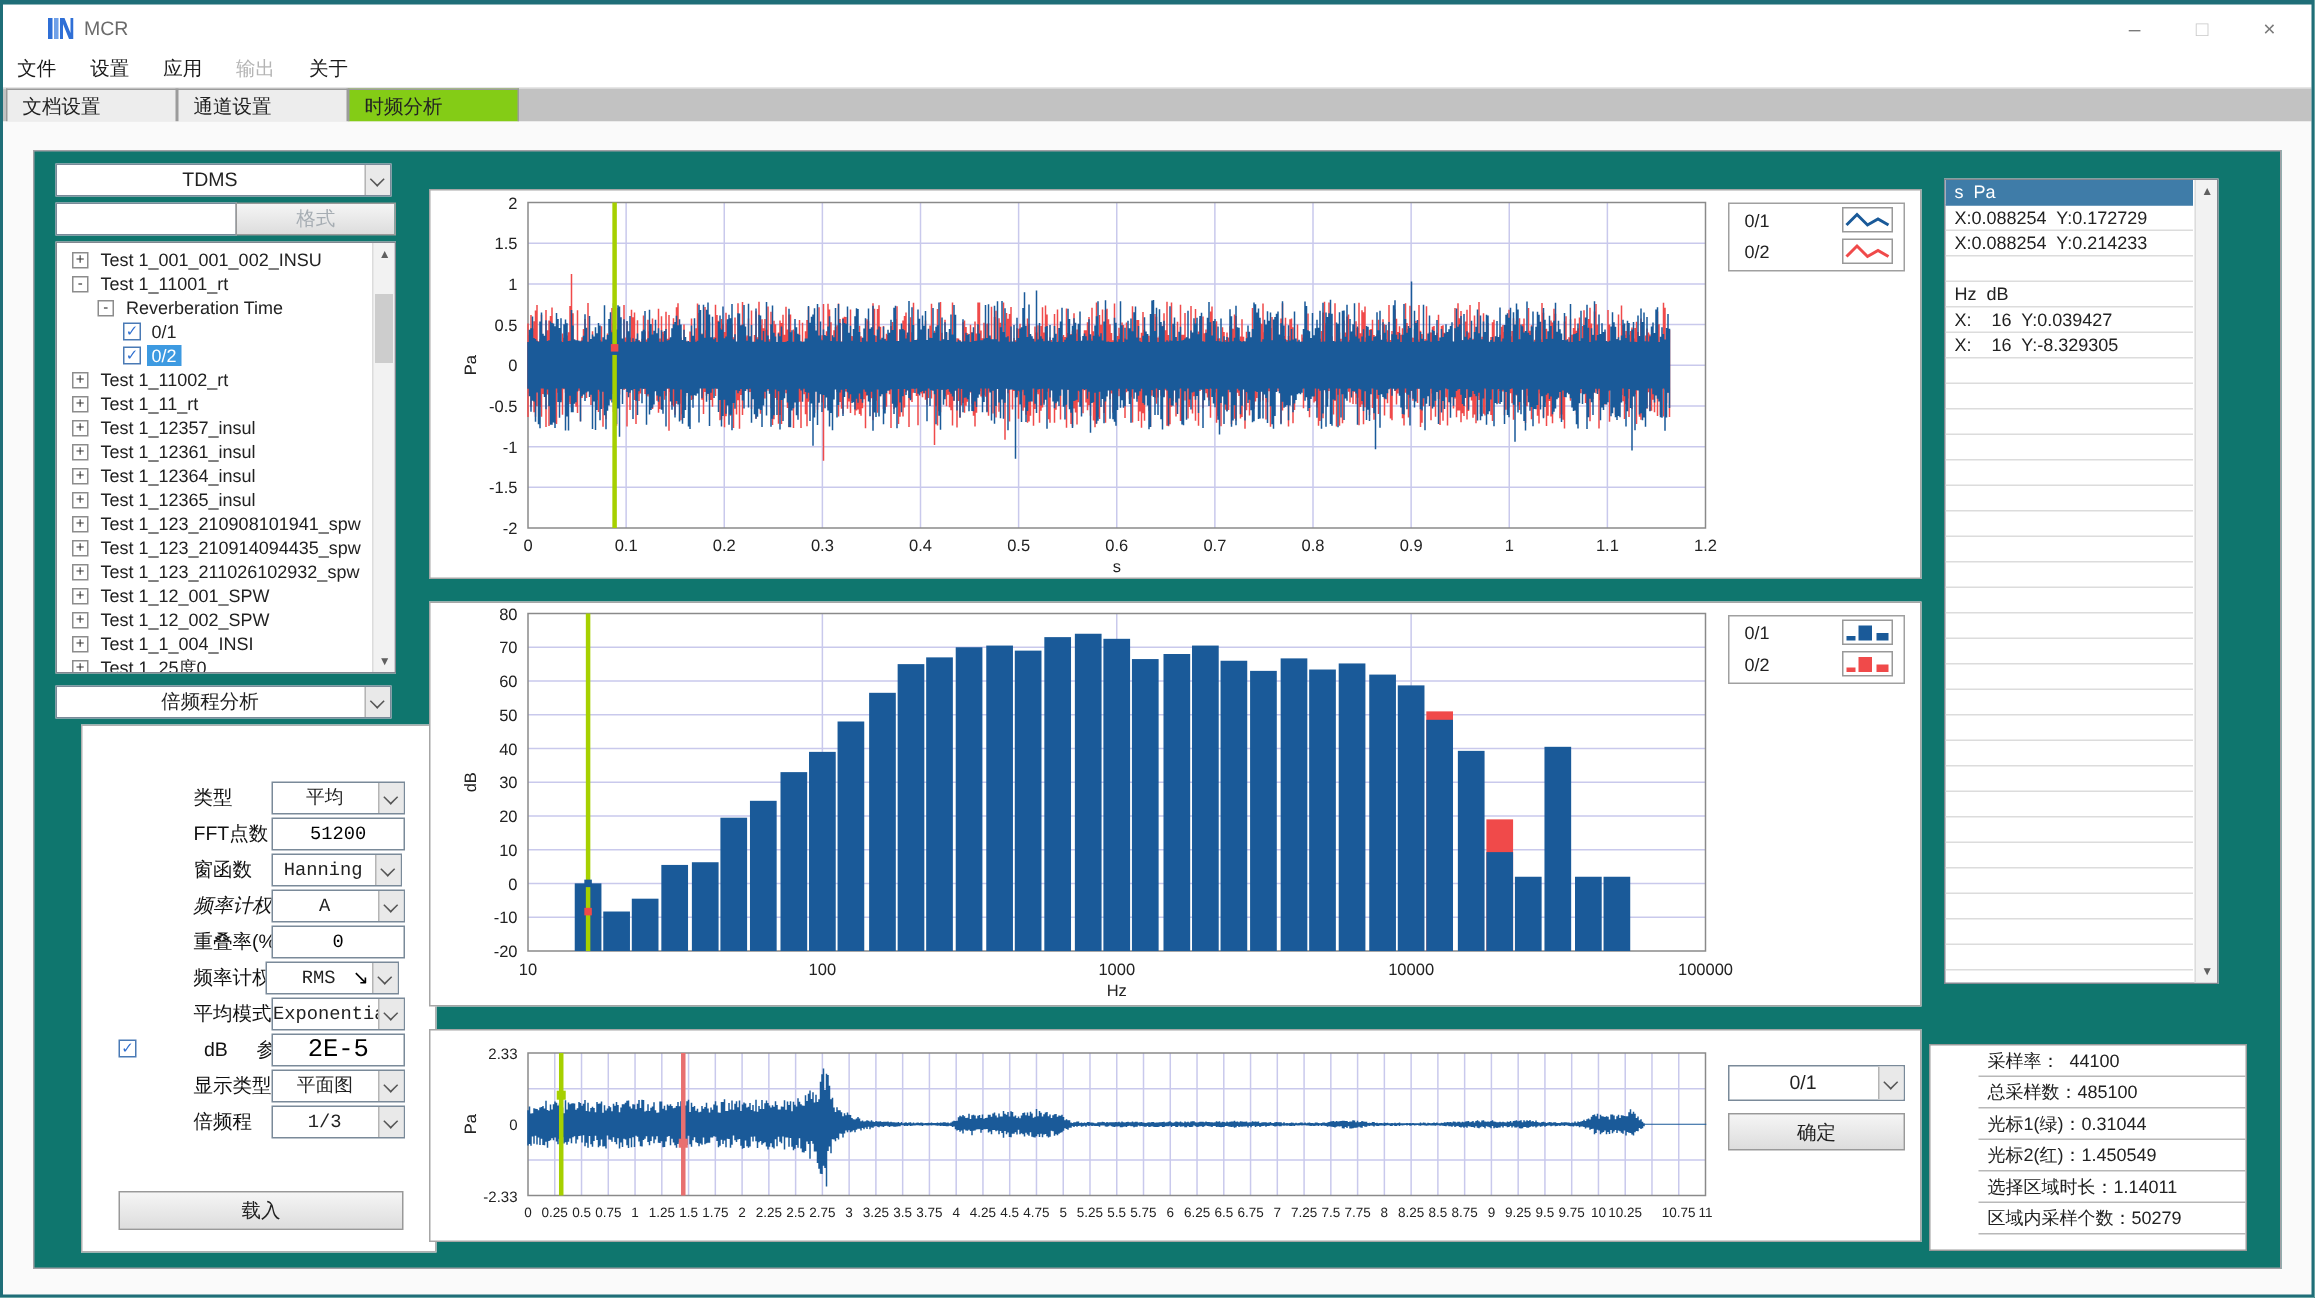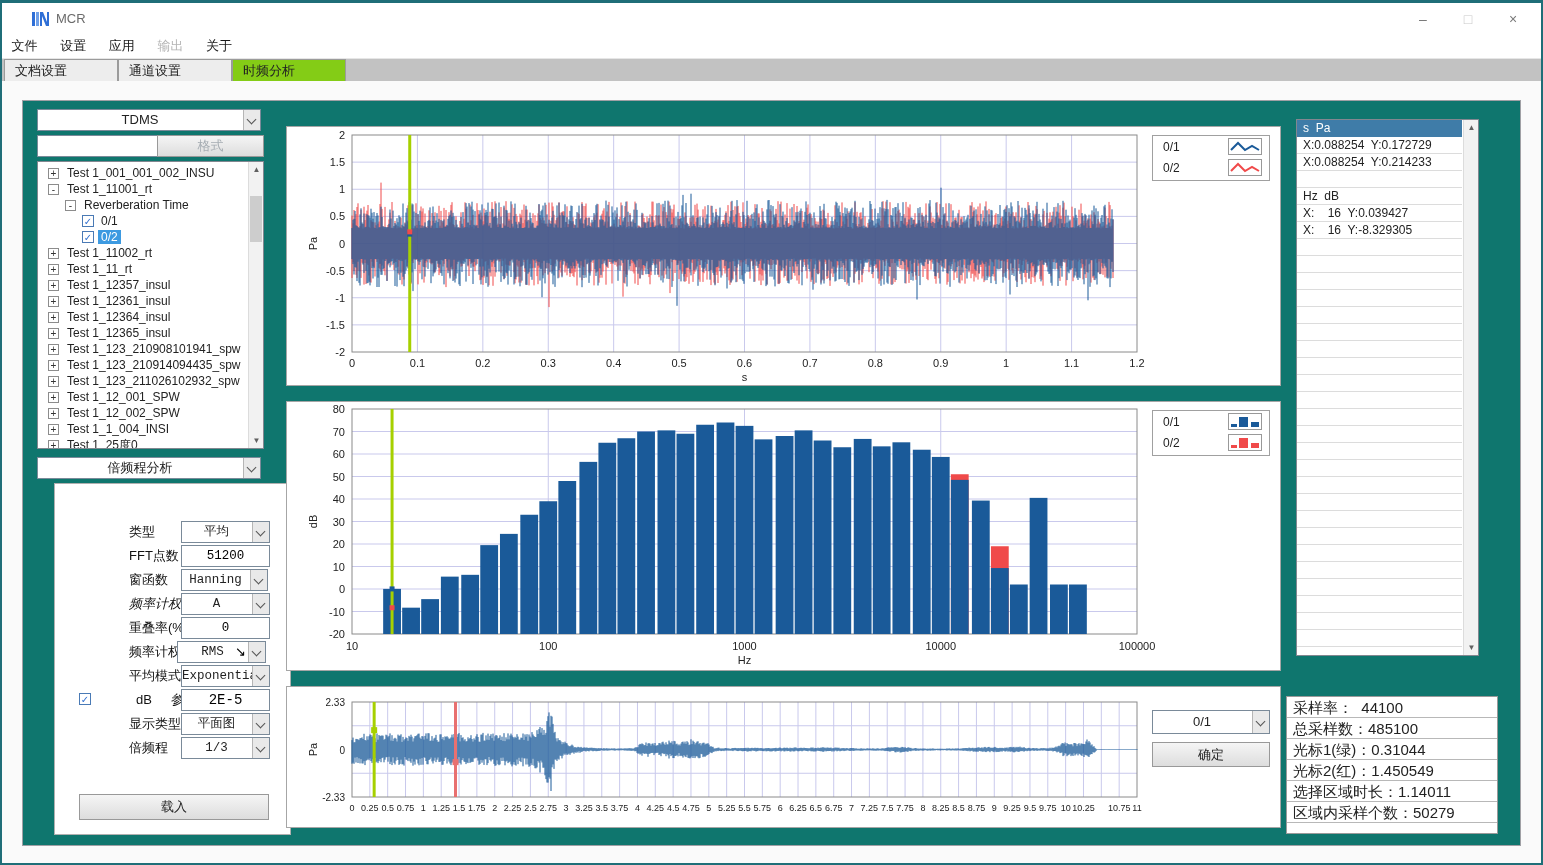--- a/index.html
+++ b/index.html
@@ -55,21 +55,21 @@
   .legend-row{height:21px;display:flex;align-items:center;padding:0 7px 0 10px;font-size:12px;}
   .legend-row .name{flex:1;}
   .legend-icon{width:34px;height:17px;border:1px solid #999;background:#fff;flex:none;}
   
   .readout{position:absolute;left:1273px;top:18px;width:183px;height:537px;background:#fff;border:1px solid #828790;}
   .readout-rows{position:absolute;left:0;top:0;right:16px;bottom:0;overflow:hidden;}
   .ro-row{height:17px;line-height:17px;font-size:12px;padding-left:6px;border-bottom:1px solid #dcdcdc;white-space:pre;}
   .ro-row.hdr{background:#3f7ca8;color:#fff;border-bottom:1px solid #3f7ca8;}
   
   .stats{position:absolute;left:1263px;top:595px;width:212px;height:138px;background:#fff;border:1px solid #9a9a9a;}
-  .stat-row{height:21px;line-height:21px;font-size:15px;padding-left:6px;border-bottom:1px solid #b8b8b8;white-space:pre;}
+  .stat-row{height:21px;line-height:21px;font-size:12px;padding-left:6px;border-bottom:1px solid #b8b8b8;white-space:pre;margin-left:32px;}
   .cursor-glyph{position:absolute;font-size:11px;color:#000;z-index:40;}
   svg text{font-family:"Liberation Sans",sans-serif;}
 </style>
 </head>
 <body>
 
 <div class="titlebar">
   <svg class="logo" viewBox="0 0 17 16">
     <rect x="0" y="1" width="3" height="14" fill="#2f6fd6"></rect>
     <rect x="4" y="1" width="3" height="14" fill="#6fa0e8"></rect>
@@ -251,21 +251,21 @@
           <span class="form-label" style="left: 34px; top: 181px;">平均模式</span>
           <div class="selectbox form-ctrl" style="left: 126px; top: 181px; width: 89px;">
             <span class="val" style="line-height: 20px; font-size: 12.5px;">Exponential</span>
             <span class="btn">
               <span class="chev"></span>
             </span>
           </div>
           <span class="tcheck" style="position: absolute; left: 24px; top: 209px;">✓</span>
           <span class="form-label" style="left: 41px; top: 205px;">dB</span>
           <span class="form-label" style="left: 76px; top: 205px;">参考值</span>
-          <input class="textinput form-ctrl" value="2E-5" style="left: 126px; top: 205px; width: 89px; font-size: 14px;">
+          <input class="textinput form-ctrl" value="2E-5" style="left: 126px; top: 205px; width: 89px; font-size: 17px;">
           <span class="form-label" style="left: 34px; top: 229px;">显示类型</span>
           <div class="selectbox form-ctrl" style="left: 126px; top: 229px; width: 89px;">
             <span class="val" style="line-height: 20px; font-size: 12.5px;">平面图</span>
             <span class="btn">
               <span class="chev"></span>
             </span>
           </div>
           <span class="form-label" style="left: 34px; top: 253px;">倍频程</span>
           <div class="selectbox form-ctrl" style="left: 126px; top: 253px; width: 89px;">
             <span class="val" style="line-height: 20px; font-size: 12.5px;">1/3</span>

